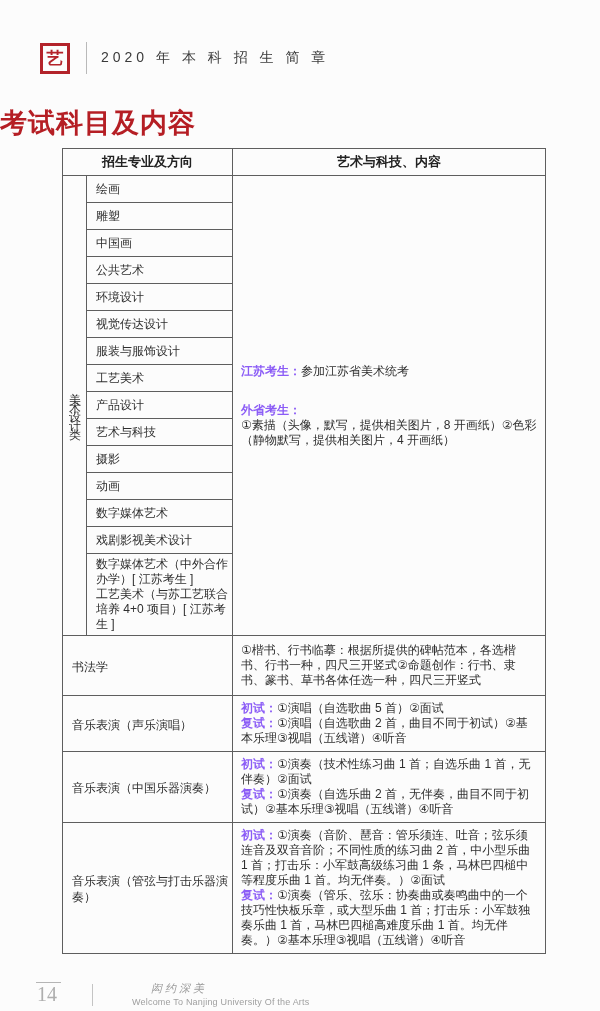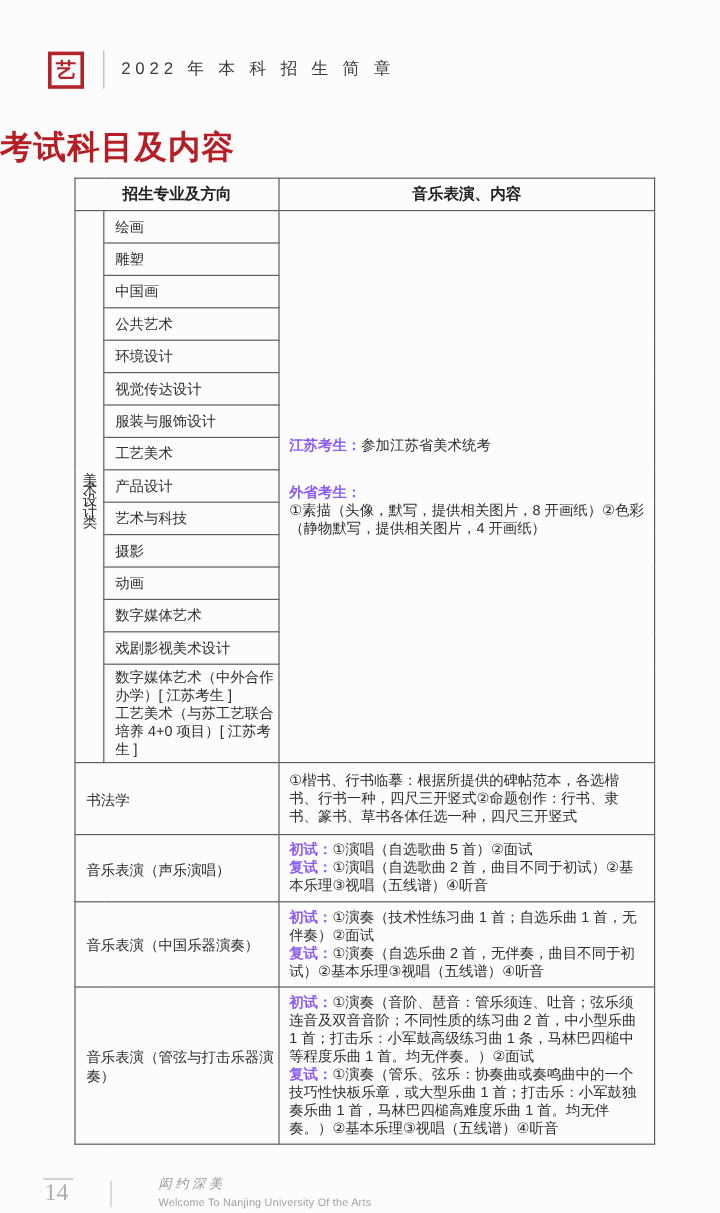--- a/index.html
+++ b/index.html
@@ -139,58 +139,59 @@
     color: #aeaeae;
     border-top: 1px solid #b5b5b5;
     padding: 1px 4px 0 1px;
   }
   .footer-divider {
     width: 1px; height: 22px;
     background: #c4c4c4;
     margin: 2px 10px 0 2px;
   }
   .motto {
-    font-family: Liberation Mono, monospace;
+    font-family: Liberation Sans, sans-serif;
     font-style: italic;
     font-size: 11px;
     letter-spacing: 3px;
     color: #9a9a9a;
     line-height: 12px;
+    margin-left: 19px;
   }
   .welcome {
     font-size: 9px;
     color: #9f9f9f;
     margin-top: 3px;
     letter-spacing: 0.2px;
   }
 </style>
 </head>
 <body>
 
 <div class="page-header">
   <div class="seal">
     <span>艺</span>
   </div>
   <div class="header-divider"></div>
-  <div class="brochure-title">2022 年 本 科 招 生 简 章</div>
+  <div class="brochure-title">2020 年 本 科 招 生 简 章</div>
 </div>
 
 <div class="page-title">考试科目及内容</div>
 
 <table class="exam-table">
   <colgroup>
     <col style="width:24px">
     <col style="width:146px">
     <col style="width:313px">
   </colgroup>
 
   <tbody>
       <tr>
     <th colspan="2">招生专业及方向</th>
-    <th>音乐表演、内容</th>
+    <th>艺术与科技、内容</th>
   </tr>
 
   <tr>
     <td class="group-cell" rowspan="15">
       <div class="vertical-label">美术设计类</div>
     </td>
     <td class="major-cell">绘画</td>
     <td class="content-cell" rowspan="15">
       <div class="art-content">
         <p><b>江苏考生：</b><span>参加江苏省美术统考</span></p>

